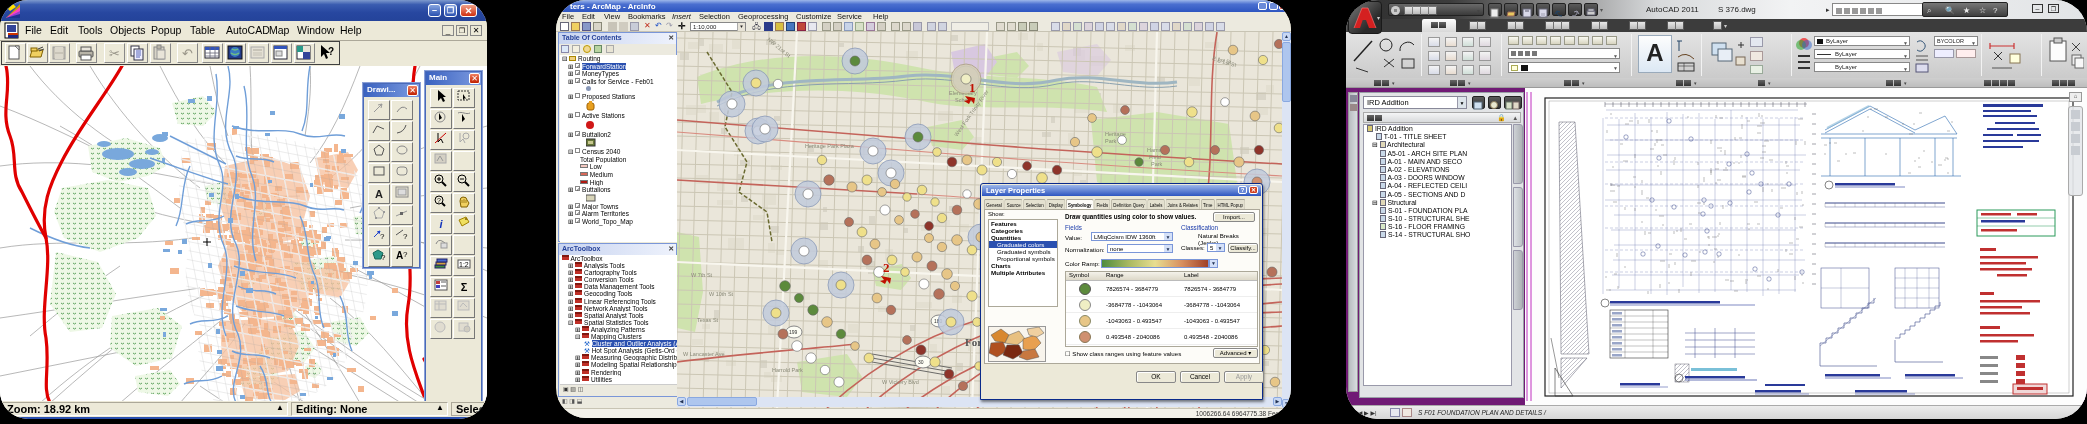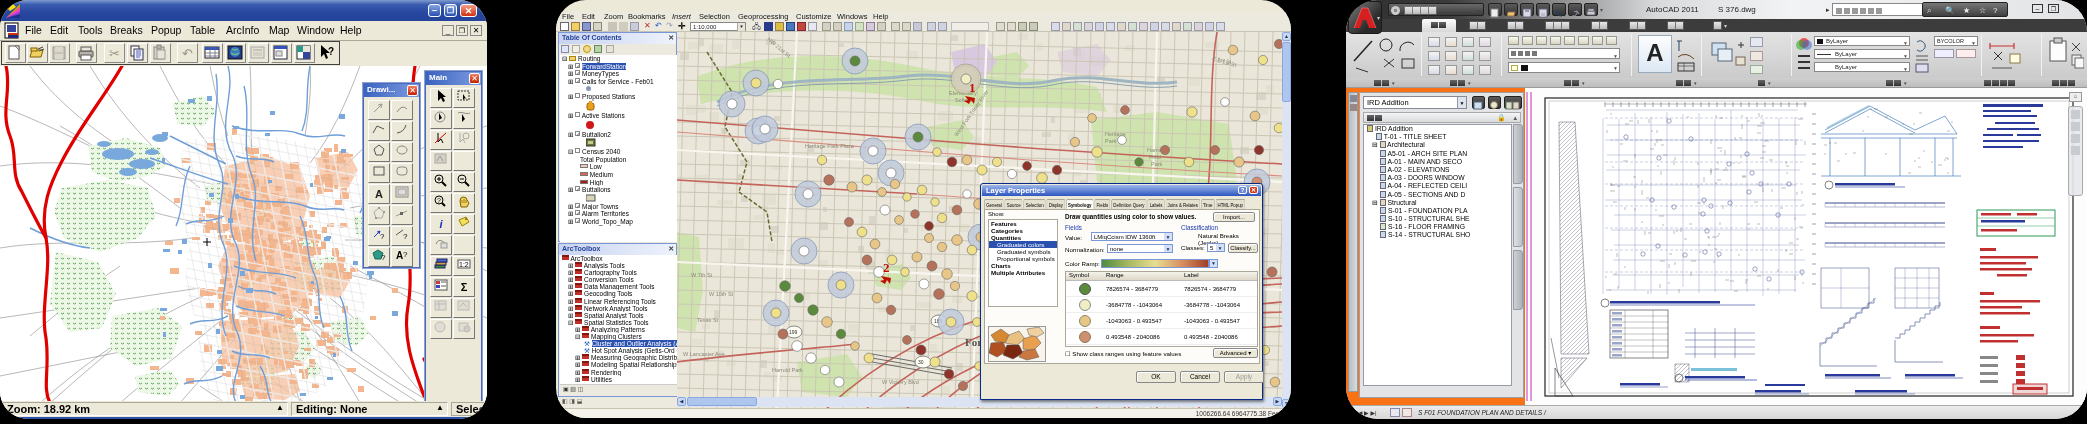--- a/index.html
+++ b/index.html
@@ -55,24 +55,24 @@
     <div class="mi-menu abs">
       <svg class="abs" style="left:4px;top:1px" width="17" height="17">
           <rect x="1" y="1" width="13" height="15" fill="#fff" stroke="#000"></rect>
           <rect x="3" y="3" width="9" height="7" fill="#334499"></rect>
           <polygon points="4,16 14,16 14,11 4,11" fill="#cc3300"></polygon>
           <rect x="4" y="13" width="10" height="3" fill="#202a80"></rect>
         </svg>
       <span class="abs" style="left:25px;top:3px;">File</span>
         <span class="abs" style="left:50px;top:3px;">Edit</span>
         <span class="abs" style="left:78px;top:3px;">Tools</span>
-        <span class="abs" style="left:110px;top:3px;">Breaks</span>
+        <span class="abs" style="left:110px;top:3px;">Objects</span>
         <span class="abs" style="left:151px;top:3px;">Popup</span>
         <span class="abs" style="left:190px;top:3px;">Table</span>
-        <span class="abs" style="left:226px;top:3px;">ArcInfo</span>
+        <span class="abs" style="left:226px;top:3px;">AutoCAD</span>
         <span class="abs" style="left:269px;top:3px;">Map</span>
         <span class="abs" style="left:297px;top:3px;">Window</span>
         <span class="abs" style="left:340px;top:3px;">Help</span>
       <div class="abs" style="left:442px;top:4px;width:12px;height:11px;background:#ece9d8;border:1px solid #888;font-size:8px;text-align:center;line-height:9px;">_</div>
       <div class="abs" style="left:456px;top:4px;width:12px;height:11px;background:#ece9d8;border:1px solid #888;font-size:7px;text-align:center;line-height:10px;">❐</div>
       <div class="abs" style="left:470px;top:4px;width:12px;height:11px;background:#ece9d8;border:1px solid #888;font-size:8px;text-align:center;line-height:10px;">✕</div>
     </div>
     <div class="mi-tool abs">
       <div class="abs" style="left:1px;top:0px;width:339px;height:24px;border:1px solid #404040;background:#ece9d8;"></div>
       <div class="mbtn" style="left:5px"><svg width="18" height="18">
@@ -1012,30 +1012,36 @@
       </div>
     </div>
     <div class="mi-status abs">
       <div class="abs" style="left:2px;top:1px;width:286px;height:14px;border:1px solid #aca899;border-right-color:#fff;border-bottom-color:#fff;padding-left:4px;">Zoom: 18.92 km<span style="float:right;font-size:8px;margin-right:3px;">▲</span></div>
       <div class="abs" style="left:291px;top:1px;width:157px;height:14px;border:1px solid #aca899;border-right-color:#fff;border-bottom-color:#fff;padding-left:4px;">Editing: None<span style="float:right;font-size:8px;margin-right:3px;">▲</span></div>
       <div class="abs" style="left:451px;top:1px;width:60px;height:14px;border:1px solid #aca899;padding-left:4px;">Selecting</div>
     </div>
     <div class="abs" style="left:0;top:417px;width:487px;height:4px;background:#2a50b0;"></div>
   </div>
   <div id="w2" class="abs">
+    <div class="abs" style="left:0;top:0;width:735px;height:12px;background:linear-gradient(#9db7ea 0%,#4a6fd0 35%,#2d55c0 100%);color:#fff;font-size:8px;font-weight:bold;">
+      <span class="abs" style="left:14px;top:2px;">ters - ArcMap - ArcInfo</span>
+      <div class="abs" style="right:24px;top:2px;width:9px;height:8px;background:#6a8ad8;border:1px solid #fff;border-radius:2px;"></div>
+      <div class="abs" style="right:13px;top:2px;width:9px;height:8px;background:#6a8ad8;border:1px solid #fff;border-radius:2px;"></div>
+      <div class="abs" style="right:2px;top:2px;width:10px;height:8px;background:#d04020;border:1px solid #fff;border-radius:2px;color:#fff;font-size:6px;text-align:center;line-height:7px;">✕</div>
+    </div>
     <div class="abs" style="left:0;top:12px;width:735px;height:9px;background:#eceadf;font-size:7.5px;color:#111;">
       <span class="abs" style="left:6px;">File</span>
         <span class="abs" style="left:26px;">Edit</span>
-        <span class="abs" style="left:48px;">Zoom</span>
+        <span class="abs" style="left:48px;">View</span>
         <span class="abs" style="left:72px;">Bookmarks</span>
         <span class="abs" style="left:116px;font-style:italic;">Insert</span>
         <span class="abs" style="left:143px;">Selection</span>
         <span class="abs" style="left:182px;">Geoprocessing</span>
         <span class="abs" style="left:240px;">Customize</span>
-        <span class="abs" style="left:281px;">Windows</span>
+        <span class="abs" style="left:281px;">Service</span>
         <span class="abs" style="left:317px;">Help</span>
     </div>
     <div class="abs" style="left:0;top:21px;width:735px;height:11px;background:#eceadf;border-bottom:1px solid #c8c4b4;" id="am-tools">
       <span class="ami" style="left:4px;background:#fff;border:1px solid #667;"></span>
         <span class="ami" style="left:15px;background:#f0d060;border:1px solid #975;"></span>
         <span class="ami" style="left:26px;background:#8898c8;border:1px solid #558;"></span>
         <span class="ami" style="left:37px;background:#d8d4c8;border:1px solid #887;"></span>
       <span class="ami" style="left:52px;background:#c8c4b8;"></span>
         <span class="ami" style="left:63px;background:#d0ccc0;"></span>
         <span class="ami" style="left:74px;background:#c8ccd8;border:1px solid #99a;"></span>
@@ -1942,21 +1948,21 @@
         <span class="abs" style="left:558px;top:2px;font-size:5px;color:#444;">▾</span>
       <span class="cjkd" style="left:638px;top:2px;"></span>
         <span class="cjkd" style="left:646px;top:2px;"></span>
         <span class="cjkd" style="left:654px;top:2px;"></span>
         <span class="cjkd" style="left:662px;top:2px;"></span>
       <span class="cjkd" style="left:706px;top:2px;"></span>
         <span class="cjkd" style="left:714px;top:2px;"></span>
         <span class="cjkd" style="left:722px;top:2px;"></span>
     </div>
 
-    <div class="abs" style="left:0;top:88px;width:741px;height:317px;background:#f97316;">
+    <div class="abs" style="left:0;top:88px;width:741px;height:317px;background:#701a75;">
 
       <div class="abs" style="left:2px;top:4px;width:10px;height:300px;background:linear-gradient(90deg,#b8bcc0,#d8dcdf);border:1px solid #999;">
         <div style="margin:2px 1px;width:7px;height:7px;background:#889;"></div>
         <div style="margin:2px 1px;width:7px;height:7px;background:#988;"></div>
       </div>
       <div class="abs" style="left:13px;top:4px;width:165px;height:306px;background:#e2e4e6;border:1px solid #9aa0a6;">
         <div class="abs" style="left:3px;top:3px;width:104px;height:13px;background:#fff;border:1px solid #889;font-size:7.5px;line-height:12px;padding-left:3px;color:#000;">IRD Addition<span style="position:absolute;right:0;top:0;width:9px;height:100%;background:#dde4ea;border-left:1px solid #99a;font-size:5px;text-align:center;">▼</span></div>
         <div class="qat" style="left:112px;top:3px;width:13px;height:13px;"><svg width="11" height="11">
               <rect x="1" y="2" width="8" height="7" fill="#cfe0f0" stroke="#567"></rect>
             </svg></div>

